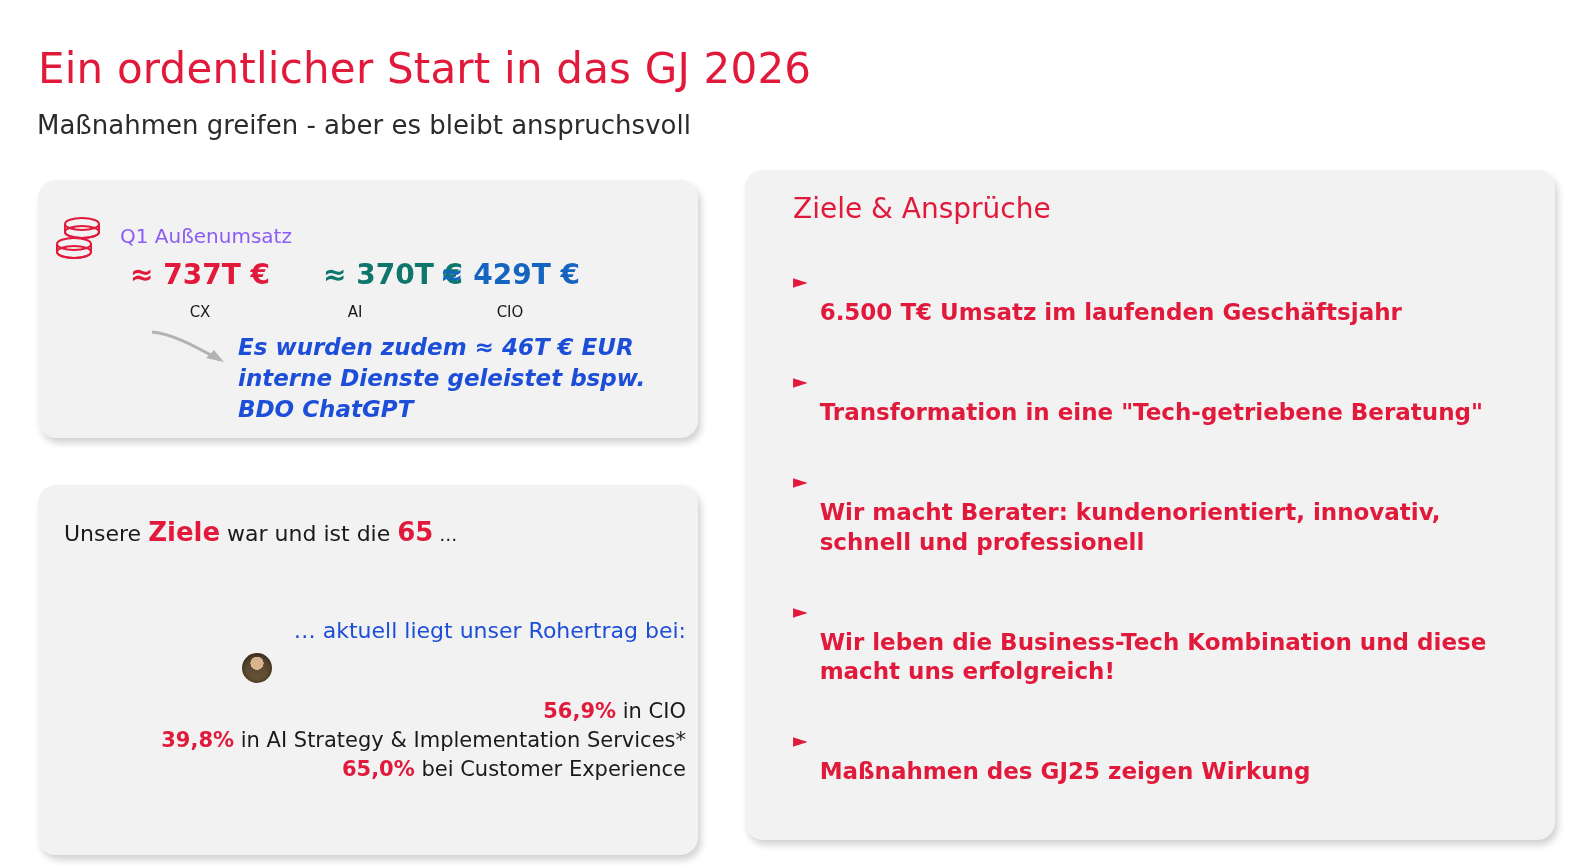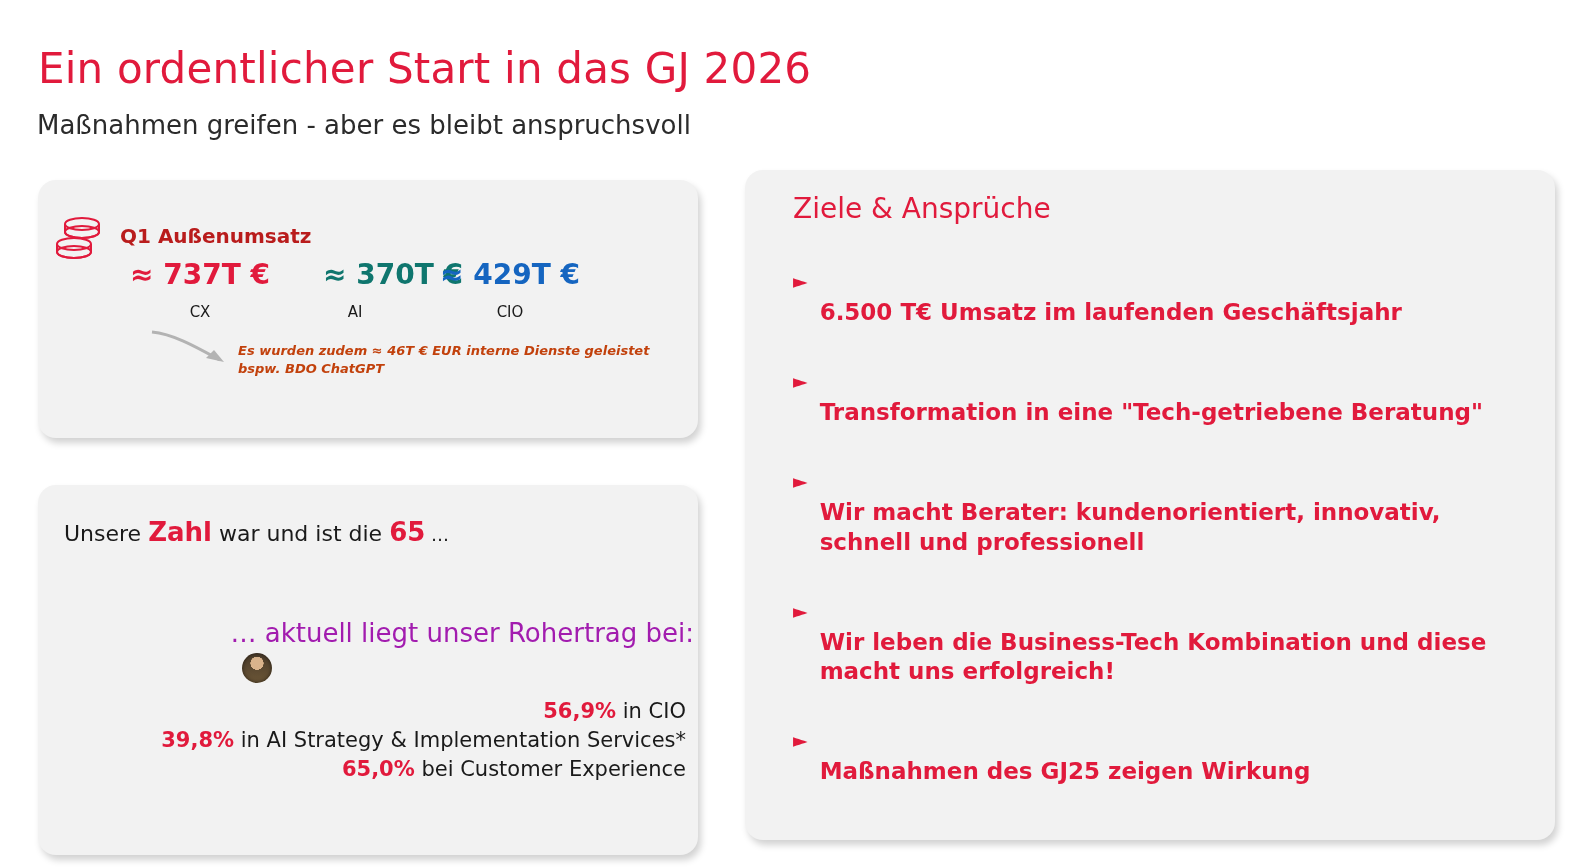--- a/index.html
+++ b/index.html
@@ -57,22 +57,22 @@
     left: 14px;
     top: 34px;
     width: 64px;
     height: 54px;
   }
   .rev-label {
     position: absolute;
     left: 82px;
     top: 44px;
     font-size: 20px;
-    font-weight: bold;
-    color: #b91c1c;
+    font-weight: normal;
+    color: #8b5cf6;
     white-space: nowrap;
   }
   .rev-row {
     position: absolute;
     left: 82px;
     top: 78px;
     width: 550px;
   }
   .rev-item {
     position: absolute;
@@ -101,26 +101,26 @@
   .arrow-svg {
     position: absolute;
     left: 110px;
     top: 148px;
     width: 86px;
     height: 44px;
   }
   .rev-note {
     position: absolute;
     left: 200px;
-    top: 162px;
+    top: 152px;
     width: 450px;
-    font-size: 13px;
+    font-size: 23px;
     font-style: italic;
     font-weight: bold;
-    color: #c2410c;
+    color: #1d4ed8;
     line-height: 1.35;
   }
 
   
   #card-zahl {
     left: 38px;
     top: 485px;
     width: 660px;
     height: 370px;
   }
@@ -136,24 +136,24 @@
     color: #e11a3c;
     font-weight: bold;
     font-size: 26px;
   }
   .zahl-dots {
     font-size: 18px;
     color: #1a1a1a;
   }
   .rohertrag-intro {
     position: absolute;
-    right: 4px;
+    right: 12px;
     top: 133px;
-    font-size: 26px;
-    color: #a21caf;
+    font-size: 22px;
+    color: #1d4ed8;
     white-space: nowrap;
   }
   .avatar {
     position: absolute;
     left: 204px;
     top: 168px;
     width: 30px;
     height: 30px;
     border-radius: 50%;
     background:
@@ -258,21 +258,21 @@
     <path d="M4 4 C26 6 50 20 72 32" fill="none" stroke="#b3b3b3" stroke-width="3"></path>
     <path d="M76 34 L58 30 L66 22 Z" fill="#b3b3b3"></path>
   </svg>
 
   <div class="rev-note">Es wurden zudem ≈ 46T € EUR interne Dienste geleistet bspw. BDO ChatGPT</div>
 </div>
 
 <div class="card" id="card-zahl">
 
   <div class="zahl-line">
-    <span>Unsere </span><span class="zahl-big">Zahl</span><span> war und ist die </span><span class="zahl-big">65</span><span class="zahl-dots"> …</span>
+    <span>Unsere </span><span class="zahl-big">Ziele</span><span> war und ist die </span><span class="zahl-big">65</span><span class="zahl-dots"> …</span>
   </div>
 
   <div class="rohertrag-intro">… aktuell liegt unser Rohertrag bei:</div>
 
   <div class="avatar"></div>
 
   <div class="rohertrag-list">
     <div>
       <span class="pct">56,9%</span><span> in CIO</span>
     </div>

